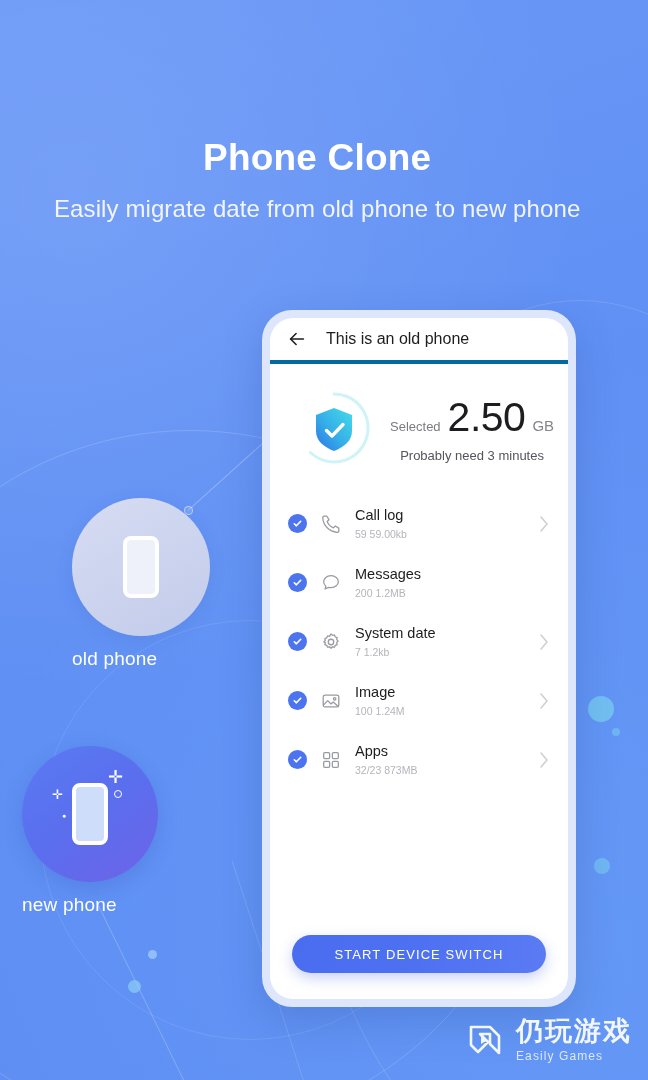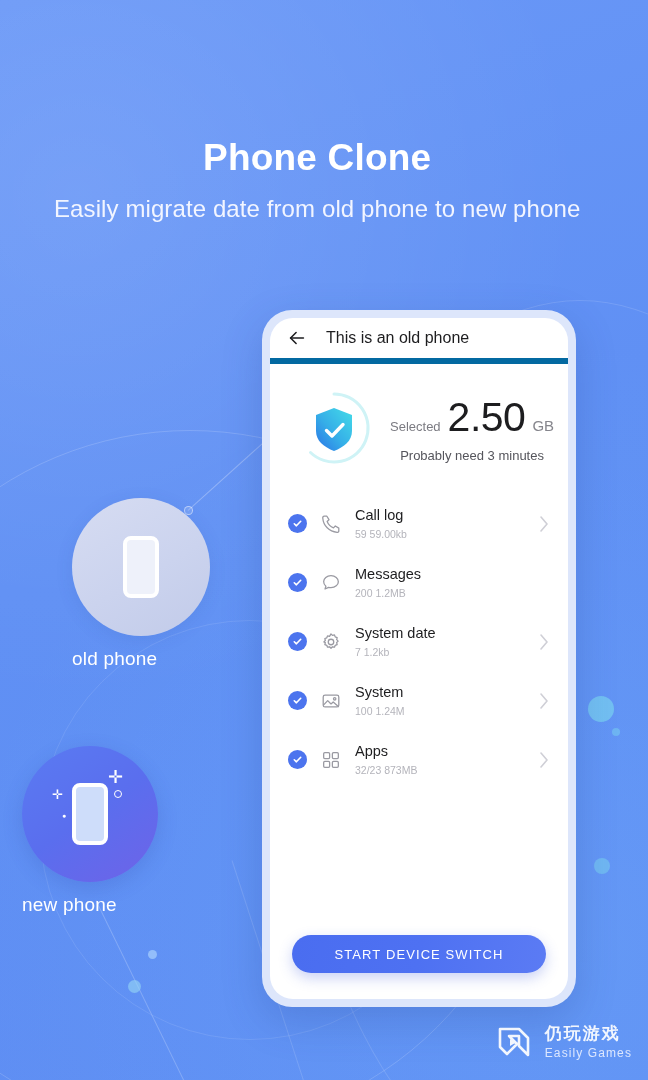--- a/index.html
+++ b/index.html
@@ -127,21 +127,21 @@
   }
   .batt::after {
     content:""; position:absolute; right:-3px; top:3px;
     width:2px; height:4px; border-radius:0 1px 1px 0; background:#1a1a1a;
   }
 
   
   .appbar {
     height:46px; display:flex; align-items:center;
     padding:0 16px; gap:18px;
-    border-bottom:6px solid #0369a1;
+    border-bottom:4px solid #0369a1;
   }
   .appbar .title { font-size:16px; color:#1d1d1f; }
   .back { width:22px; height:22px; cursor:pointer; flex:none; }
 
   
   .summary {
     display:flex; align-items:center; gap:14px;
     padding:22px 20px 24px 22px;
   }
   .shield-wrap { width:84px; height:84px; position:relative; flex:none; }
@@ -182,21 +182,21 @@
     box-shadow:0 5px 14px rgba(60,90,220,.28);
   }
 
   
   .watermark {
     position:absolute; right:16px; bottom:18px; z-index:20;
     display:flex; align-items:center; gap:10px; opacity:.92;
   }
   .wm-mark { width:40px; height:40px; flex:none; }
   .wm-txt { line-height:1; }
-  .wm-cn { font-size:17px; color:#FFFFFF; letter-spacing:2px; font-weight:bold; }
+  .wm-cn { font-size:27px; color:#FFFFFF; letter-spacing:2px; font-weight:bold; }
   .wm-en { font-size:12px; color:#E7EEFF; letter-spacing:1.1px; margin-top:5px; }
 </style>
 </head>
 <body>
 
 <div class="bg-layer">
   <div class="bg-grad"></div>
   <div class="arc a1"></div>
   <div class="arc a2"></div>
   <div class="arc a3"></div>
@@ -336,21 +336,21 @@
           <svg viewBox="0 0 12 12" fill="none" stroke="#fff" stroke-width="1.8" stroke-linecap="round" stroke-linejoin="round">
               <path d="M2.5 6.3 L4.8 8.5 L9.5 3.6"></path>
             </svg>
         </span>
         <svg class="row-icon" viewBox="0 0 24 24" fill="none" stroke="currentColor" stroke-width="1.4" stroke-linecap="round" stroke-linejoin="round">
           <rect x="3.5" y="5.5" width="17" height="13" rx="2"></rect>
           <circle cx="16" cy="9.6" r="1.3"></circle>
           <path d="M4 16.2l4.4-4.6 3.6 3.6 2.4-2.2 5.6 5"></path>
         </svg>
         <div class="row-txt">
-          <div class="row-title">System</div>
+          <div class="row-title">Image</div>
           <div class="row-sub">100 1.24M</div>
         </div>
         <svg class="chev" viewBox="0 0 12 20" fill="none" stroke="currentColor" stroke-width="1.6" stroke-linecap="round" stroke-linejoin="round">
             <path d="M3 3l6 7-6 7"></path>
           </svg>
       </div>
 
       <div class="row">
         <span class="chk">
           <svg viewBox="0 0 12 12" fill="none" stroke="#fff" stroke-width="1.8" stroke-linecap="round" stroke-linejoin="round">

